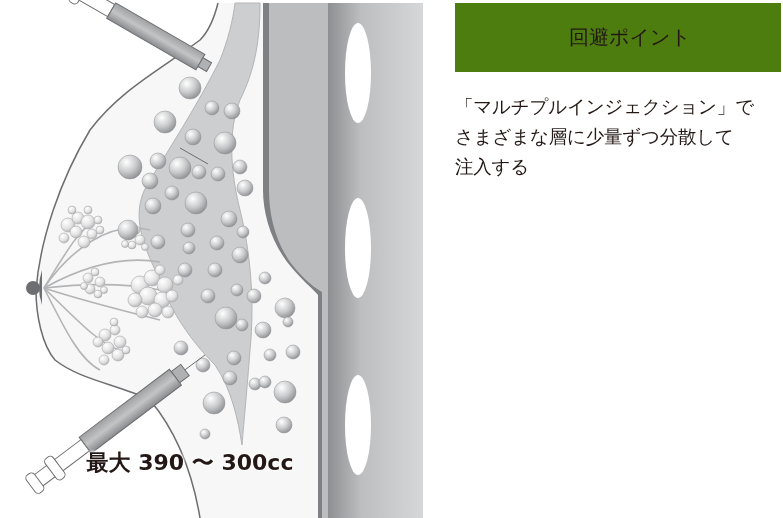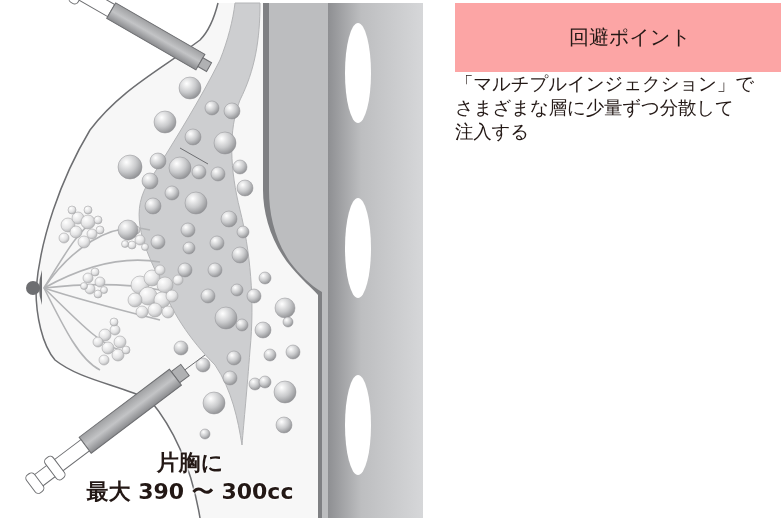--- a/index.html
+++ b/index.html
@@ -4,23 +4,23 @@
 <style>
   html, body { margin:0; padding:0; background:#ffffff; }
   body { width:783px; height:518px; position:relative; overflow:hidden;
          font-family:"DejaVu Sans","Liberation Sans",sans-serif; color:#231815; }
   .illustration { position:absolute; left:0; top:0; width:430px; height:518px; }
   .illustration svg { width:430px; height:518px; display:block; }
   .label-amount { position:absolute; left:70px; top:448px; width:240px; text-align:center;
                   font-size:22px; line-height:29px; font-weight:bold; color:#231815;
                   text-shadow: 0 0 3px #fff, 0 0 3px #fff, 0 0 3px #fff; }
   .panel { position:absolute; left:455px; top:3px; width:326px; }
-  .panel-header { height:69px; background:#fca5a5; display:flex; align-items:center;
+  .panel-header { height:69px; background:#4d7c0f; display:flex; align-items:center;
                   justify-content:center; font-size:20px; color:#231815;padding-left:24px; }
-  .panel-body { margin-top:0; font-size:18.5px; line-height:24px; color:#231815;
+  .panel-body { margin-top:20px; font-size:18.5px; line-height:30px; color:#231815;
                 letter-spacing:-0.2px; white-space:pre-line; }
 </style>
 </head>
 <body>
 
 <div class="illustration">
   <svg viewBox="0 0 430 518" xmlns="http://www.w3.org/2000/svg">
     <defs>
       <radialGradient id="ball" cx="35%" cy="30%" r="75%">
         <stop offset="0%" stop-color="#ffffff"></stop>
@@ -191,21 +191,20 @@
       <g transform="translate(185,370) rotate(-37)">
         <rect x="-12" y="-7" width="12" height="14" fill="#b0b1b3" stroke="#6d6e71" stroke-width="1"></rect>
         <rect x="-125" y="-10" width="113" height="20" fill="url(#barrel)" stroke="#6d6e71" stroke-width="1"></rect>
         <rect x="-185" y="-7" width="60" height="14" fill="#ffffff" stroke="#6d6e71" stroke-width="1"></rect>
         <rect x="-168" y="-13" width="10" height="26" rx="4" fill="#ffffff" stroke="#6d6e71" stroke-width="1"></rect>
         <rect x="-193" y="-11" width="10" height="22" rx="4" fill="#ffffff" stroke="#6d6e71" stroke-width="1"></rect>
       </g>
     </g>
   </svg>
   <div class="label-amount">
-    <div>片胸に</div>
     <div>最大 390 〜 300cc</div>
   </div>
 </div>
 
 <div class="panel">
   <div class="panel-header">回避ポイント</div>
   <div class="panel-body">「マルチプルインジェクション」で
 さまざまな層に少量ずつ分散して
 注入する</div>
 </div>

